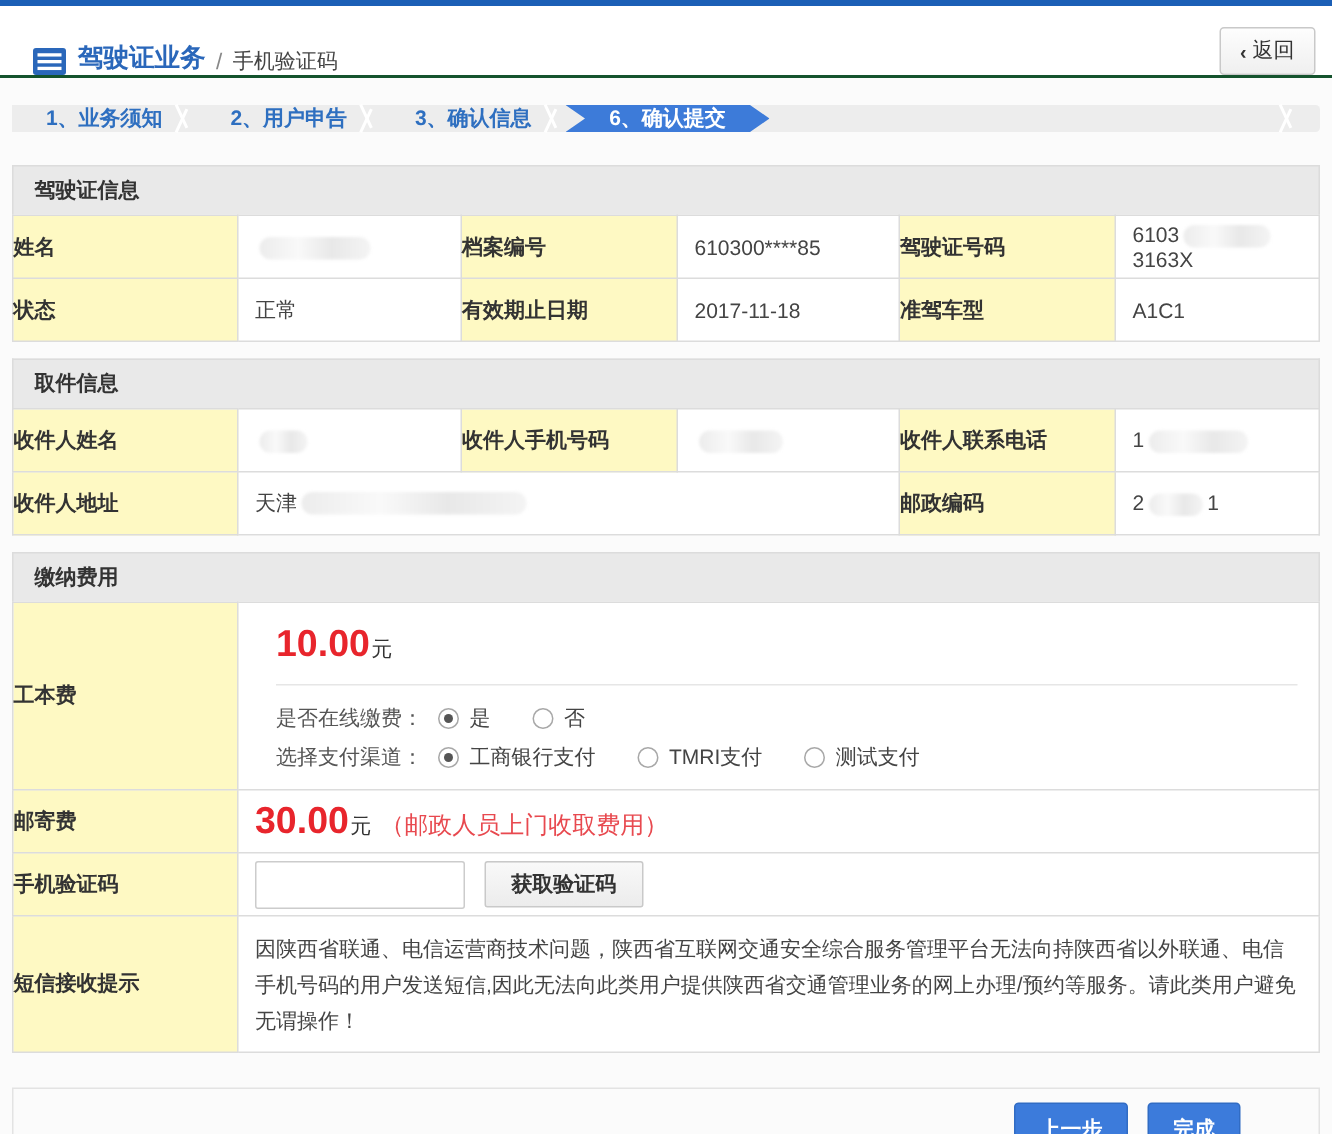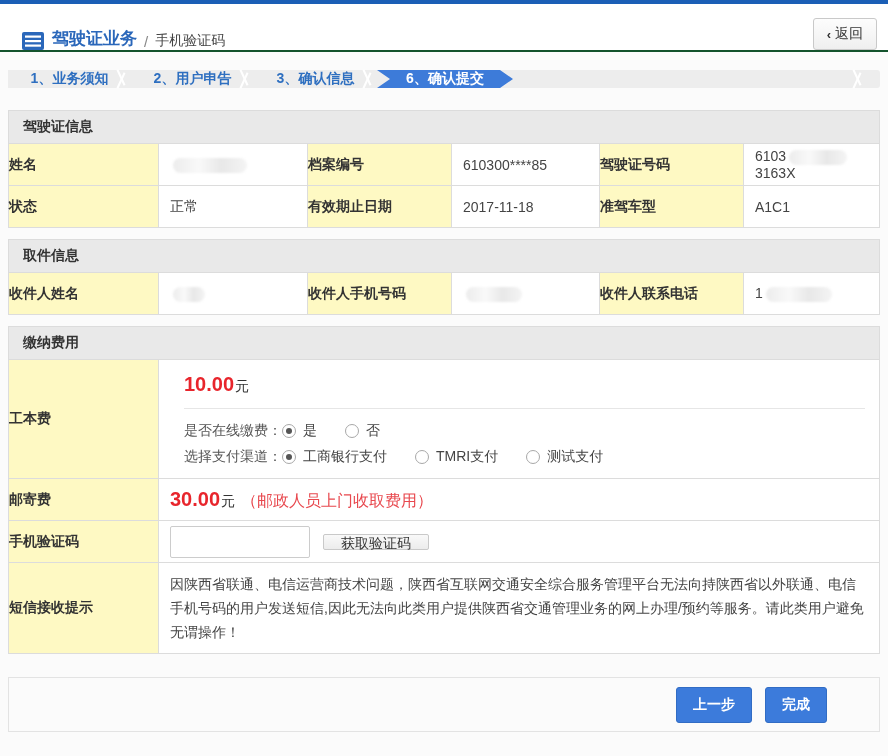--- a/index.html
+++ b/index.html
@@ -58,39 +58,39 @@
   td.lbl{background:#fef9c3;text-align:left;padding-right:12px;
     font-weight:bold;color:#333;}
   td.val{background:#fff;padding-left:11px;color:#444;}
   
   .redact{display:inline-block;vertical-align:middle;height:15px;
     border-radius:8px;margin:0 3px;
     background:linear-gradient(90deg,#ececec,#f9f9f9 35%,#e8e8e8 65%,#f4f4f4);
     filter:blur(1px);}
   
   .fee-block{padding:13px 14px 12px 14px;}
-  .amt{font-size:20px;font-weight:bold;color:var(--fee-red);margin-top:44px;}
+  .amt{font-size:25px;font-weight:bold;color:var(--fee-red);margin-top:44px;}
   .unit{font-size:14px;color:#333;margin-left:1px;}
   .fee-divider{border-bottom:1px solid #e6e6e6;margin:12px 0 13px;}
   .fee-line{display:flex;align-items:center;margin-top:8px;font-size:14px;}
-  .fee-line .q{color:#555;margin-right:0;}
+  .fee-line .q{color:#555;margin-right:10px;}
   .radio{display:inline-flex;align-items:center;gap:7px;margin-right:28px;
     cursor:pointer;color:#444;}
   .radio i{width:14px;height:14px;border:1px solid #a8a8a8;border-radius:50%;
     background:#fff;display:inline-block;position:relative;flex:none;}
   .radio.checked i::after{content:'';position:absolute;left:3px;top:3px;
     width:6px;height:6px;border-radius:50%;background:#555;}
   td.mailfee-cell{height:38px;}
   .note{font-size:16px;color:var(--note-red);margin-left:6px;}
   td.code-cell{height:48px;}
   .code-input{width:140px;height:32px;border:1px solid #ccc;border-radius:2px;
     margin-right:9px;padding:0 8px;font-size:14px;font-family:inherit;
     vertical-align:middle;}
-  .btn-code{height:16px;padding:0 17px;background:linear-gradient(#f9f9f9,#ececec);
-    border:1px solid #c9c9c9;border-radius:2px;font-weight:normal;font-size:14px;
+  .btn-code{height:31px;padding:0 17px;background:linear-gradient(#f9f9f9,#ececec);
+    border:1px solid #c9c9c9;border-radius:2px;font-weight:bold;font-size:14px;
     color:#333;cursor:pointer;vertical-align:middle;font-family:inherit;text-align:center;}
   .notice-cell{padding:9px 14px;color:var(--notice-red);font-size:14px;
     line-height:24px;height:62px;}
   
   .footer{margin:23px 8px 0;background:#fbfbfb;border:1px solid #e3e3e3;
     height:55px;display:flex;align-items:center;justify-content:flex-end;
     gap:13px;padding-right:52px;}
   .btn-blue{background:var(--primary-button-blue);color:#fff;font-weight:bold;
     font-size:14px;border:1px solid #316cc4;border-radius:3px;padding:8px 16px;
     cursor:pointer;font-family:inherit;}
@@ -188,20 +188,30 @@
         <tr>
       <td class="lbl">收件人姓名</td>
       <td class="val"><span class="redact" style="width:32px"></span></td>
       <td class="lbl">收件人手机号码</td>
       <td class="val"><span class="redact" style="width:56px"></span></td>
       <td class="lbl">收件人联系电话</td>
       <td class="val">
         <span>1</span><span class="redact" style="width:66px"></span>
       </td>
     </tr>
+    <tr>
+      <td class="lbl">收件人地址</td>
+      <td class="val" colspan="3">
+        <span>天津</span><span class="redact" style="width:150px"></span>
+      </td>
+      <td class="lbl">邮政编码</td>
+      <td class="val">
+        <span>2</span><span class="redact" style="width:36px"></span><span>1</span>
+      </td>
+    </tr>
   </tbody>
     </table>
 </div>
 
 <div class="panel">
   <div class="section-title">缴纳费用</div>
   <table class="info">
     <colgroup>
         <col style="width:150px">
         <col>

